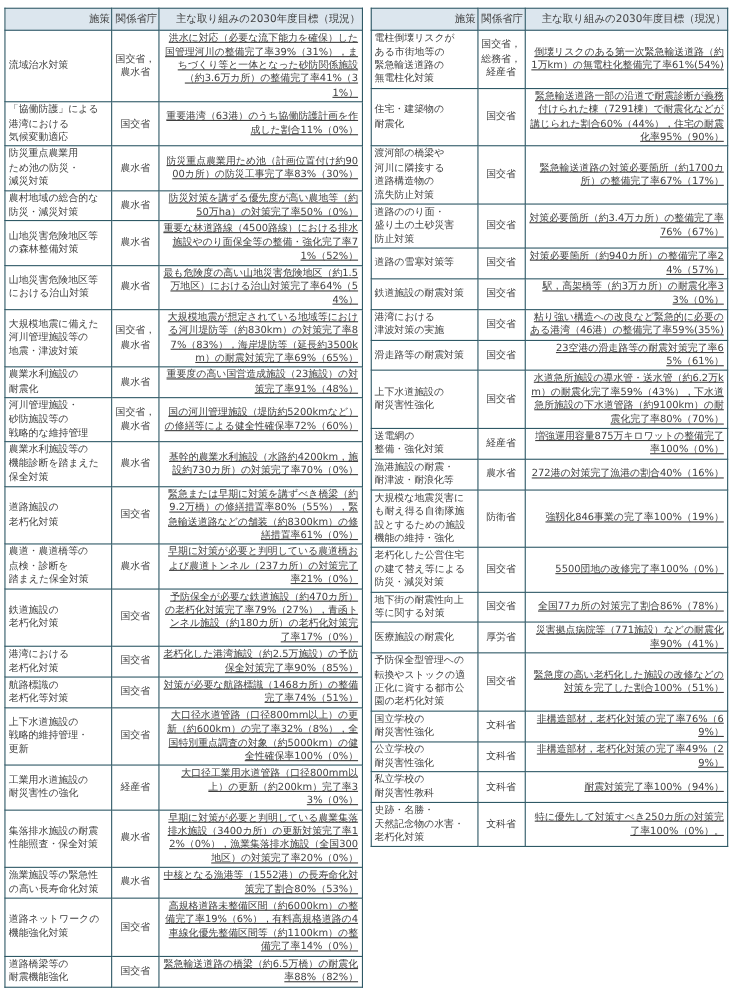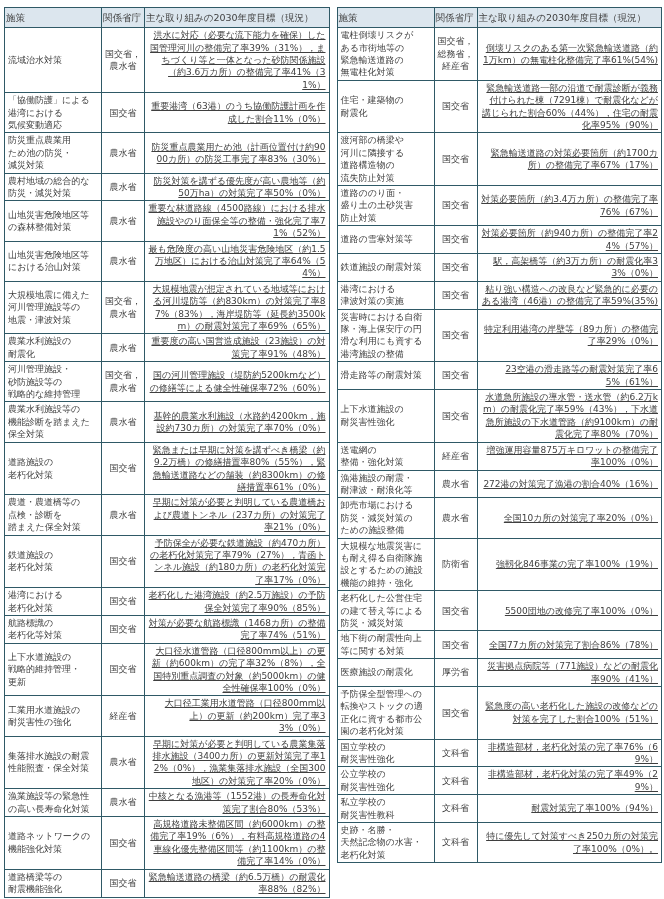--- a/index.html
+++ b/index.html
@@ -30,21 +30,21 @@
     padding:1px 3px;
     vertical-align:middle;
     font-size:9px;
     line-height:1.38;
     word-break:break-all;
   }
   thead th{
     background:var(--header-bg);
     font-weight:normal;
     font-size:9.5px;
-    text-align:left;
+    text-align:right;
     padding:3px 1px;
     border-bottom:1.5px solid var(--border);
     margin-left:32px;
   }
   col.c-measure{width:97px;}
   col.c-ministry{width:43px;}
   td.measure{white-space:pre-line;text-align:left;}
   td.ministry{white-space:pre-line;text-align:center;padding:1px 3px;}
   td.target{text-align:right;text-decoration:underline;}
 </style>
@@ -260,28 +260,20 @@
           <td class="ministry">国交省</td>
           <td class="target">駅，高架橋等（約3万カ所）の耐震化率33%（0%）</td>
         </tr>
         <tr>
           <td class="measure">港湾における
 津波対策の実施</td>
           <td class="ministry">国交省</td>
           <td class="target">粘り強い構造への改良など緊急的に必要のある港湾（46港）の整備完了率59%(35%)</td>
         </tr>
         <tr>
-          <td class="measure">災害時における自衛
-隊・海上保安庁の円
-滑な利用にも資する
-港湾施設の整備</td>
-          <td class="ministry">国交省</td>
-          <td class="target">特定利用港湾の岸壁等（89カ所）の整備完了率29%（0%）</td>
-        </tr>
-        <tr>
           <td class="measure">滑走路等の耐震対策</td>
           <td class="ministry">国交省</td>
           <td class="target">23空港の滑走路等の耐震対策完了率65%（61%）</td>
         </tr>
         <tr>
           <td class="measure">上下水道施設の
 耐災害性強化</td>
           <td class="ministry">国交省</td>
           <td class="target">水道急所施設の導水管・送水管（約6.2万km）の耐震化完了率59%（43%），下水道急所施設の下水道管路（約9100km）の耐震化完了率80%（70%）</td>
         </tr>
@@ -289,27 +281,20 @@
           <td class="measure">送電網の
 整備・強化対策</td>
           <td class="ministry">経産省</td>
           <td class="target">増強運用容量875万キロワットの整備完了率100%（0%）</td>
         </tr>
         <tr>
           <td class="measure">漁港施設の耐震・
 耐津波・耐浪化等</td>
           <td class="ministry">農水省</td>
           <td class="target">272港の対策完了漁港の割合40%（16%）</td>
-        </tr>
-        <tr>
-          <td class="measure">卸売市場における
-防災・減災対策の
-ための施設整備</td>
-          <td class="ministry">農水省</td>
-          <td class="target">全国10カ所の対策完了率20%（0%）</td>
         </tr>
         <tr>
           <td class="measure">大規模な地震災害に
 も耐え得る自衛隊施
 設とするための施設
 機能の維持・強化</td>
           <td class="ministry">防衛省</td>
           <td class="target">強靱化846事業の完了率100%（19%）</td>
         </tr>
         <tr>

